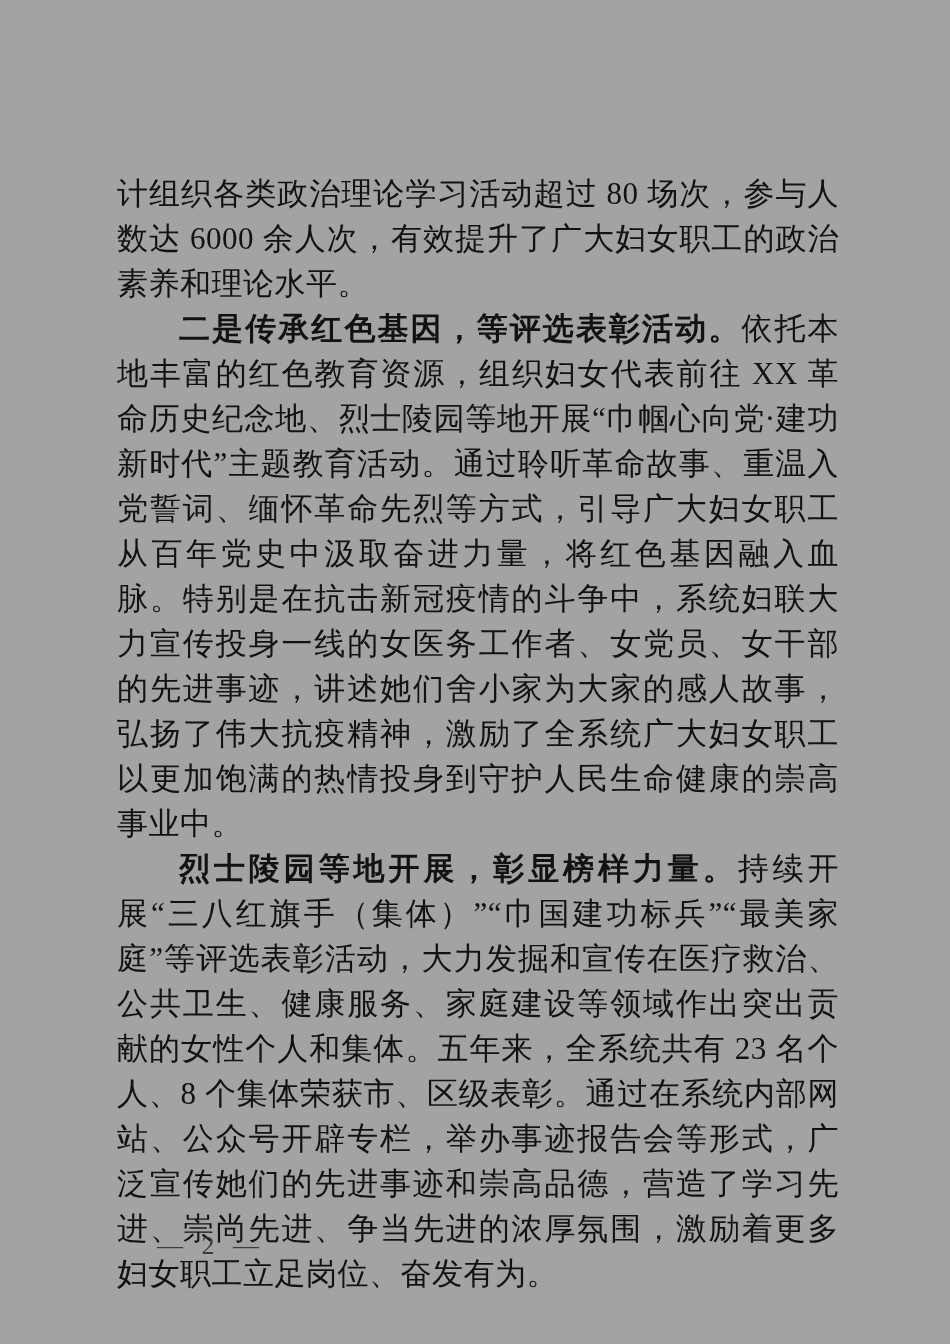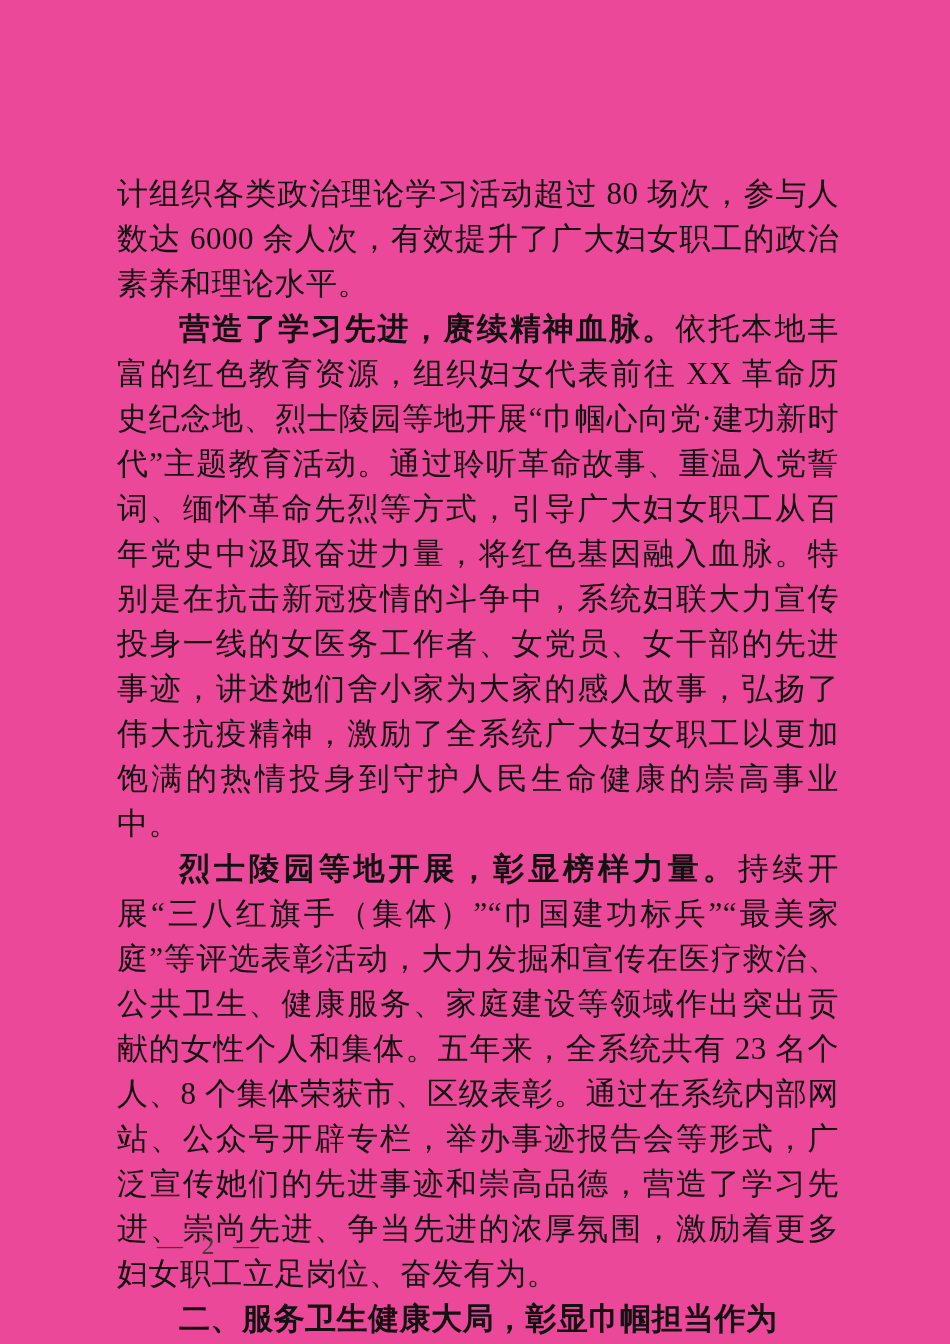--- a/index.html
+++ b/index.html
@@ -4,21 +4,21 @@
 <style>
   html, body {
     margin: 0;
     padding: 0;
     background: #ffffff;
   }
   .page {
     position: relative;
     width: 950px;
     height: 1344px;
-    background: #ec4899;
+    background: #a3a3a3;
     overflow: hidden;
     font-family: "Liberation Serif", serif;
     color: #121212;
   }
   .doc-body {
     position: absolute;
     left: 117px;
     top: 171px;
     width: 722px;
     font-size: 31px;
@@ -56,26 +56,25 @@
 
 <div class="page">
 
   <div class="doc-body">
 
     <p>
       <span>计组织各类政治理论学习活动超过 80 场次，参与人数达 6000 余人次，有效提升了广大妇女职工的政治素养和理论水平。</span>
     </p>
 
     <p class="para-indent">
-      <span class="lead-bold">营造了学习先进，赓续精神血脉。</span><span>依托本地丰富的红色教育资源，组织妇女代表前往 XX 革命历史纪念地、烈士陵园等地开展“巾帼心向党·建功新时代”主题教育活动。通过聆听革命故事、重温入党誓词、缅怀革命先烈等方式，引导广大妇女职工从百年党史中汲取奋进力量，将红色基因融入血脉。特别是在抗击新冠疫情的斗争中，系统妇联大力宣传投身一线的女医务工作者、女党员、女干部的先进事迹，讲述她们舍小家为大家的感人故事，弘扬了伟大抗疫精神，激励了全系统广大妇女职工以更加饱满的热情投身到守护人民生命健康的崇高事业中。</span>
+      <span class="lead-bold">二是传承红色基因，等评选表彰活动。</span><span>依托本地丰富的红色教育资源，组织妇女代表前往 XX 革命历史纪念地、烈士陵园等地开展“巾帼心向党·建功新时代”主题教育活动。通过聆听革命故事、重温入党誓词、缅怀革命先烈等方式，引导广大妇女职工从百年党史中汲取奋进力量，将红色基因融入血脉。特别是在抗击新冠疫情的斗争中，系统妇联大力宣传投身一线的女医务工作者、女党员、女干部的先进事迹，讲述她们舍小家为大家的感人故事，弘扬了伟大抗疫精神，激励了全系统广大妇女职工以更加饱满的热情投身到守护人民生命健康的崇高事业中。</span>
     </p>
 
     <p class="para-indent">
       <span class="lead-bold">烈士陵园等地开展，彰显榜样力量。</span><span>持续开展“三八红旗手（集体）”“巾国建功标兵”“最美家庭”等评选表彰活动，大力发掘和宣传在医疗救治、公共卫生、健康服务、家庭建设等领域作出突出贡献的女性个人和集体。五年来，全系统共有 23 名个人、8 个集体荣获市、区级表彰。通过在系统内部网站、公众号开辟专栏，举办事迹报告会等形式，广泛宣传她们的先进事迹和崇高品德，营造了学习先进、崇尚先进、争当先进的浓厚氛围，激励着更多妇女职工立足岗位、奋发有为。</span>
     </p>
 
-    <p class="section-heading">二、服务卫生健康大局，彰显巾帼担当作为</p>
 
   </div>
 
   <div class="page-number">— 2 —</div>
 
 </div>
 
 </body></html>

